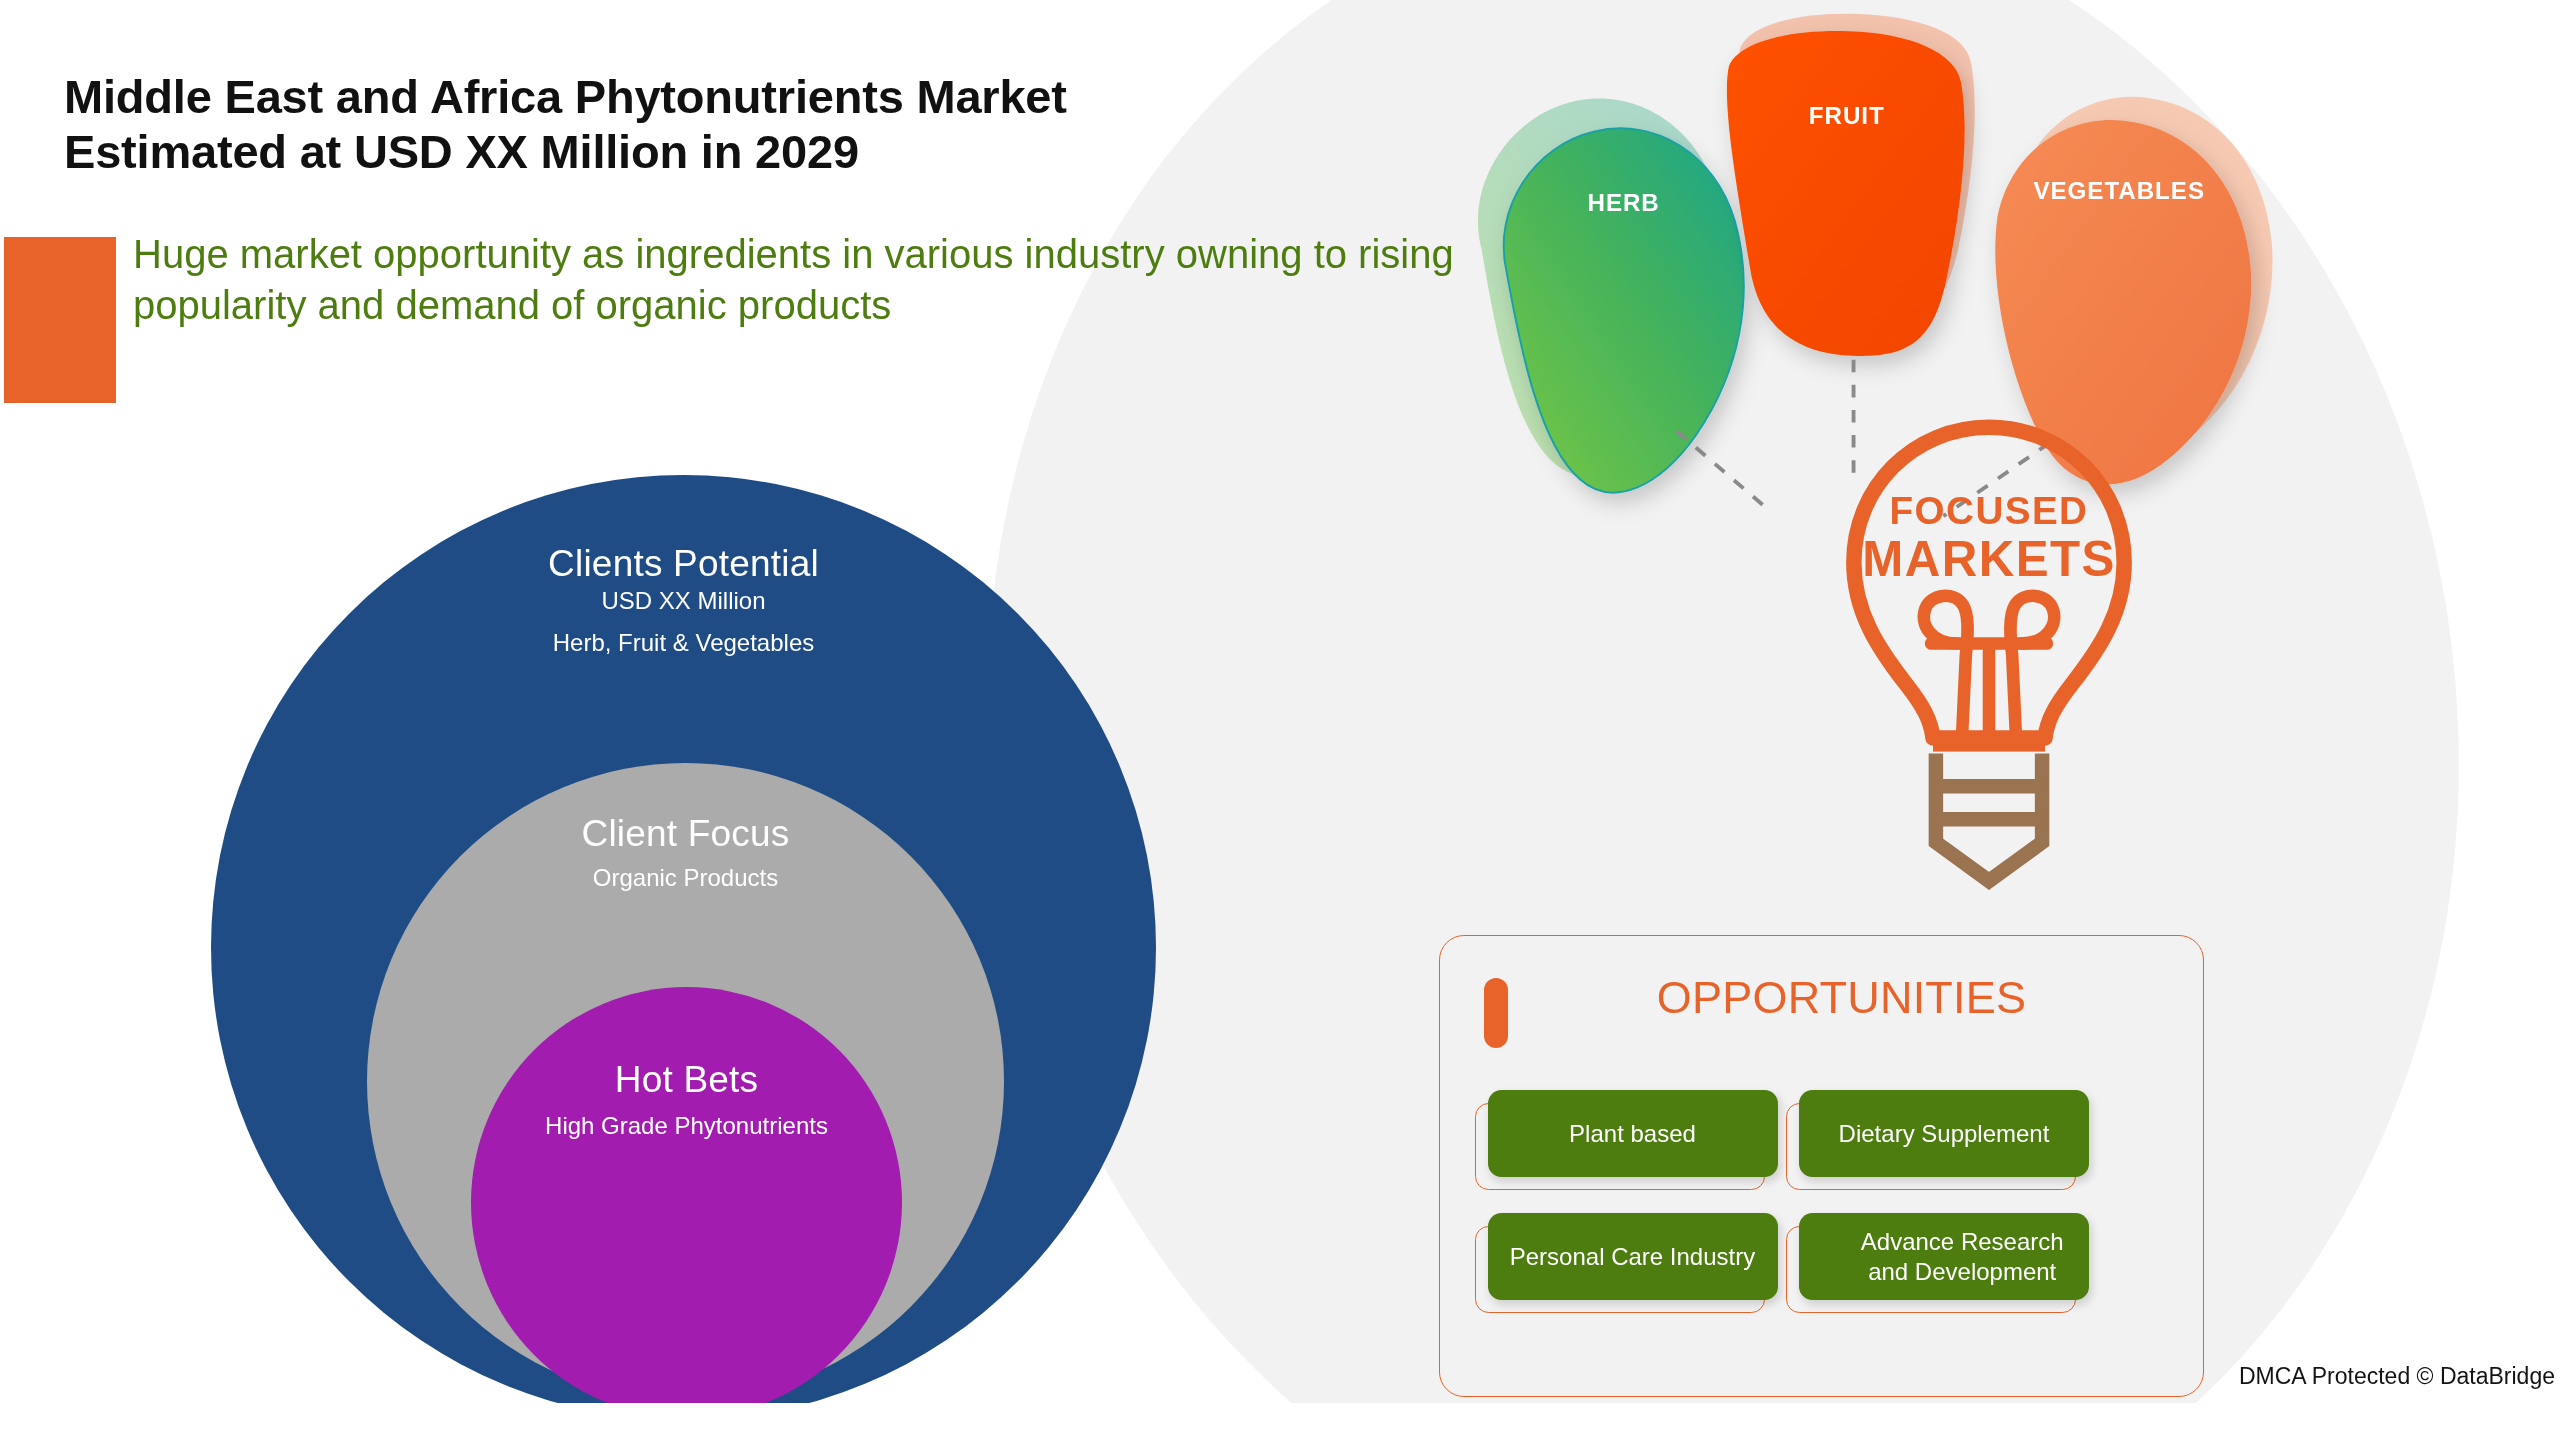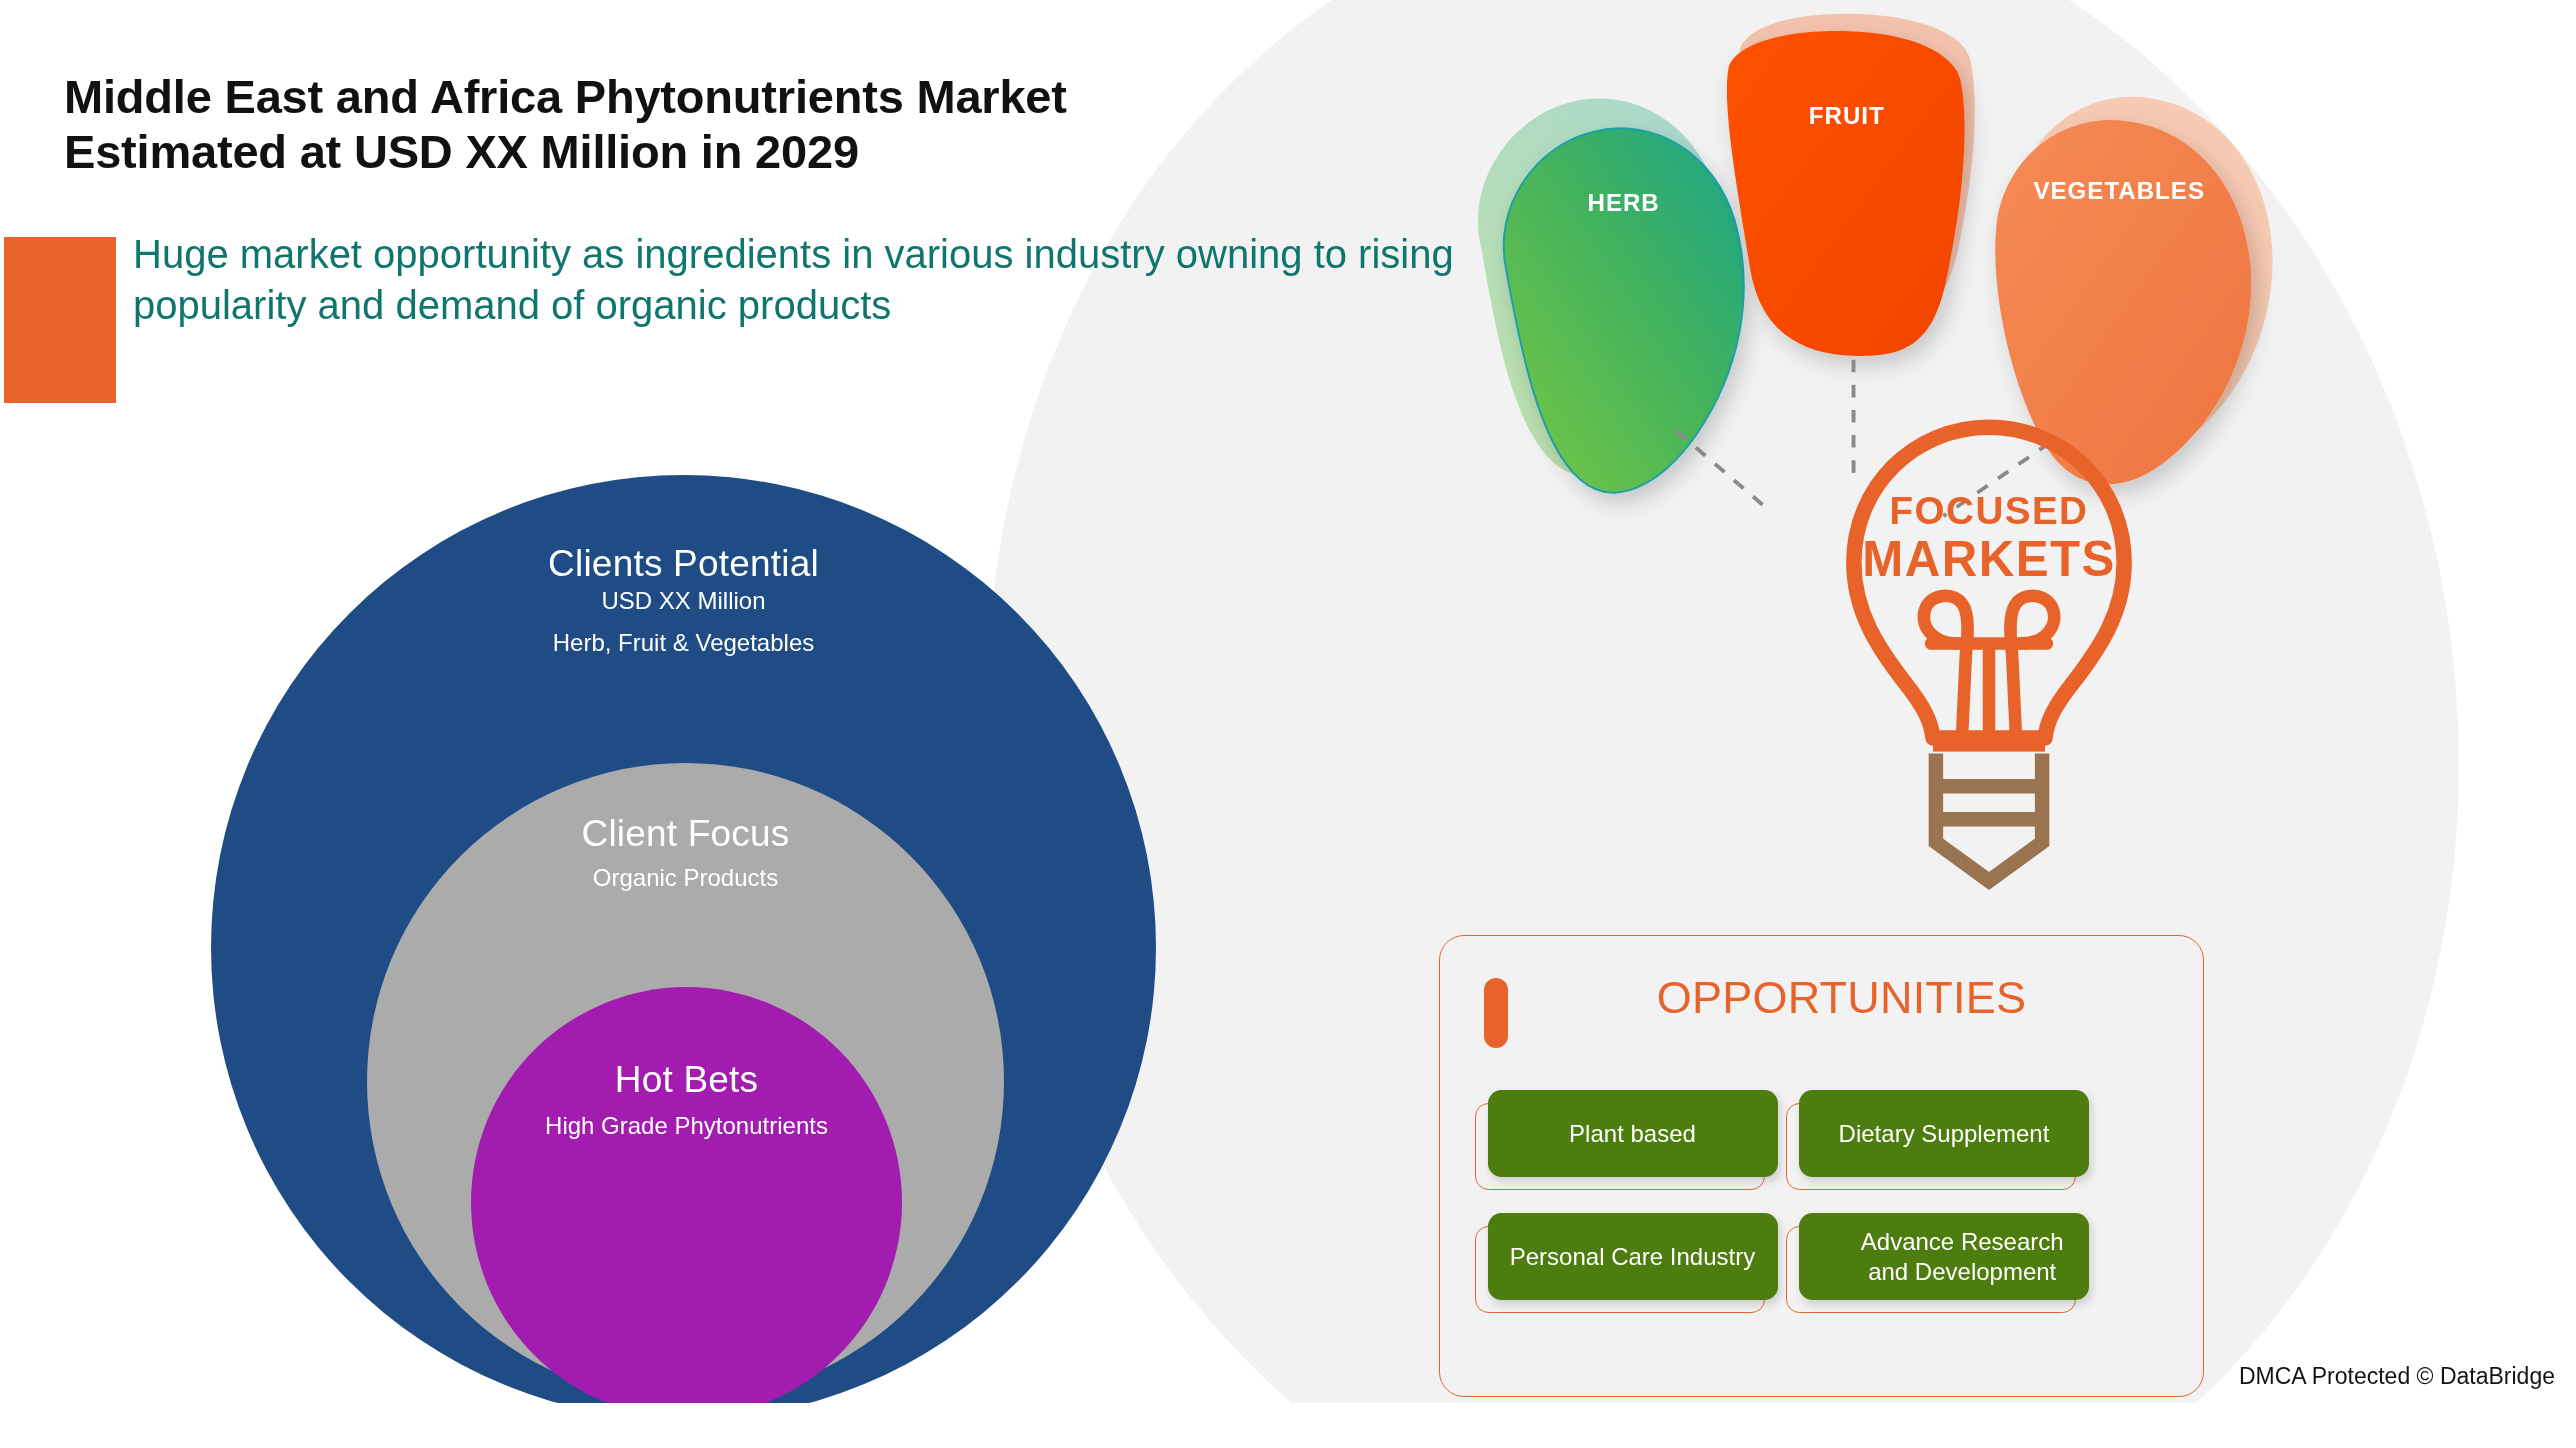--- a/index.html
+++ b/index.html
@@ -29,21 +29,21 @@
     font-weight:600;color:#111111;
     letter-spacing:-0.2px;
   }
   .accent-square{
     position:absolute;left:0px;top:237px;
     width:112px;height:166px;background:#E8632A;
   }
   .subhead{
     position:absolute;left:129px;top:229px;width:1352px;
     font-size:40px;line-height:1.27;
-    font-weight:400;color:#0f766e;
+    font-weight:400;color:#4d7c0f;
   }
 
   
   .circ{position:absolute;border-radius:50%;}
   .circ-outer{
     left:207px;top:475px;width:945px;height:945px;
     background:#1F4C85;
   }
   .circ-mid{
     left:363px;top:763px;width:637px;height:637px;

